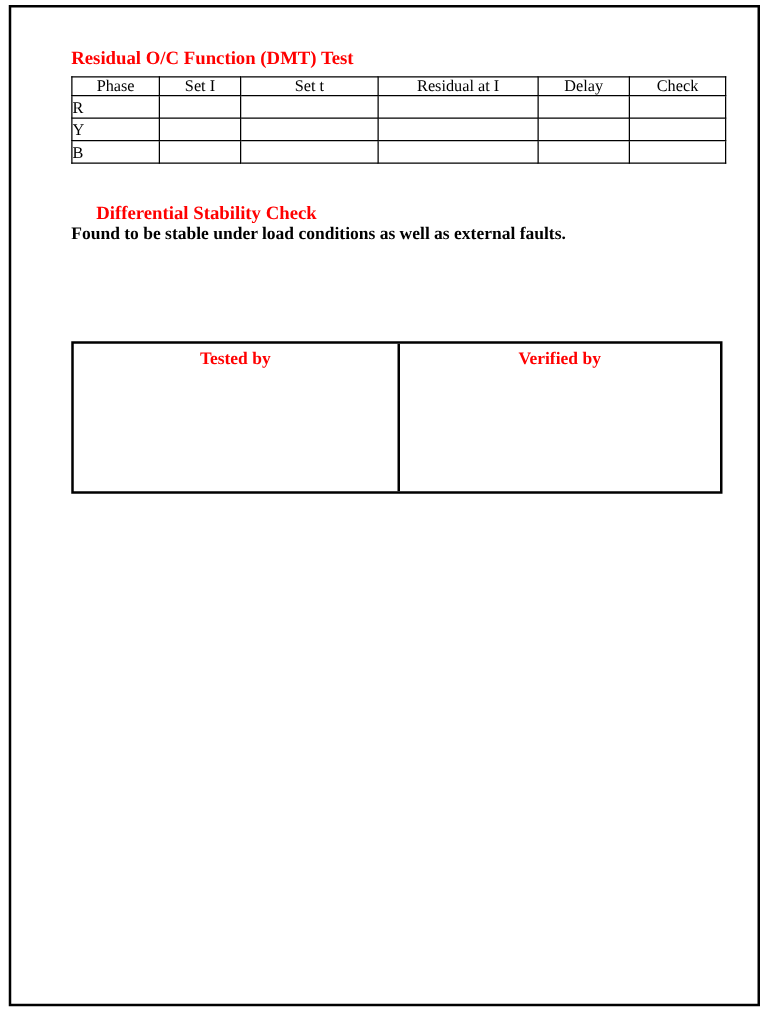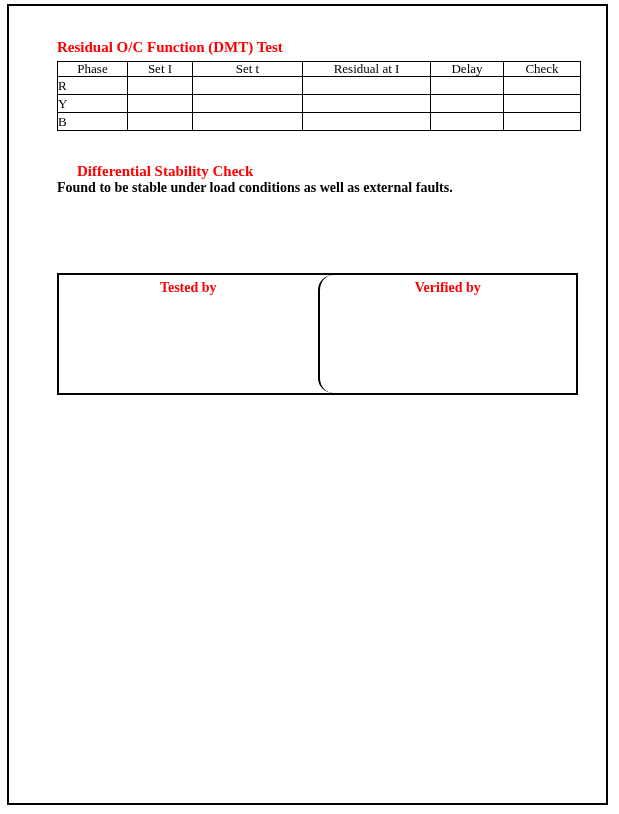--- a/index.html
+++ b/index.html
@@ -41,21 +41,21 @@
     vertical-align:middle;padding:0;line-height:1.1;
     overflow:hidden;white-space:nowrap;
   }
   table.test-table th{height:15px;}
   table.test-table td{height:18px;}
   .sig-box{
     position:absolute;left:57px;top:273px;width:521px;height:122px;
     border:2px solid var(--border-black);
     display:flex;flex-direction:row;
   }
-  .sig-cell{flex:1 1 50%;position:relative;border-radius:15px;}
+  .sig-cell{flex:1 1 50%;position:relative;}
   .sig-cell + .sig-cell{border-left:2px solid var(--border-black);font-family:Liberation Serif, serif;}
   .sig-label{
     margin-top:5px;text-align:center;
     font-size:14px;font-weight:bold;color:var(--heading-red);
     line-height:1.2;
   }
 </style>
 </head>
 <body>
 

